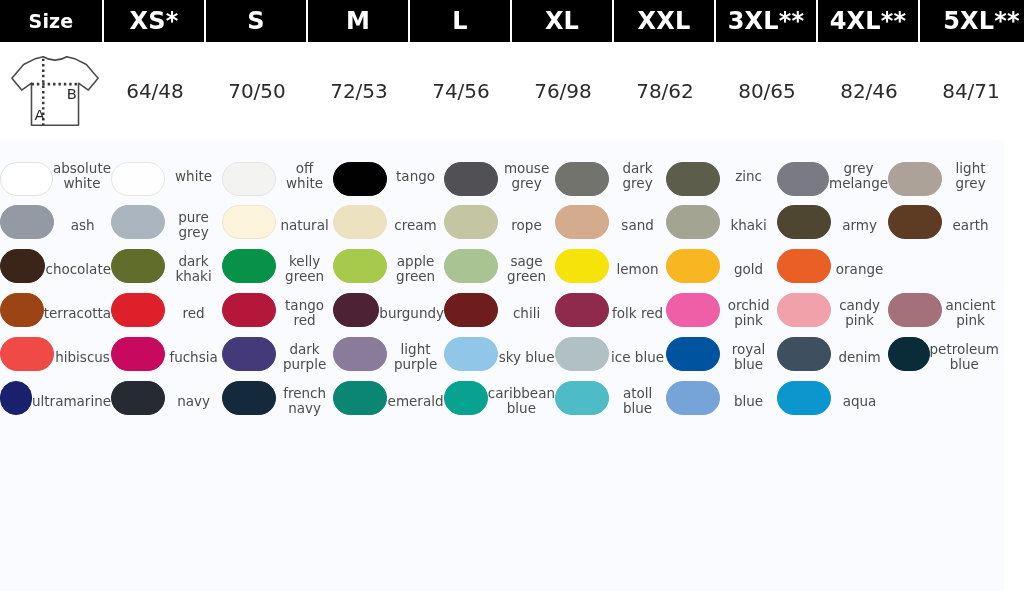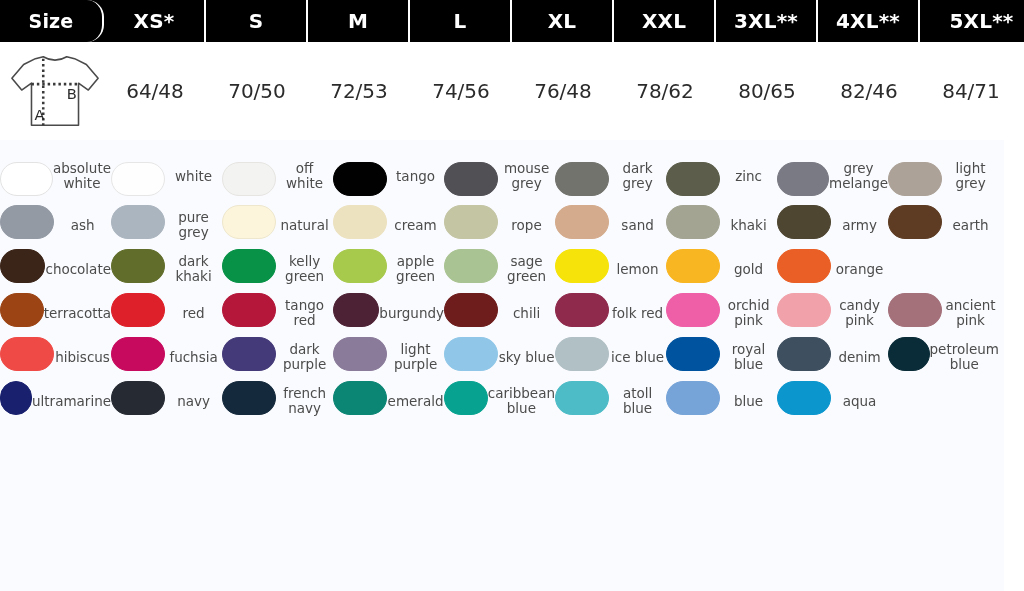--- a/index.html
+++ b/index.html
@@ -14,25 +14,25 @@
   .sheet{position:relative;width:1024px;height:591px;background:#ffffff;}
 
   
   .size-table{position:absolute;left:0;top:0;width:1024px;}
   .size-header{
     display:flex;width:1024px;height:42px;background:#000000;
     box-sizing:border-box;
   }
   .size-header .cell{
     height:42px;display:flex;align-items:center;justify-content:center;
-    color:#ffffff;font-weight:bold;font-size:20px;letter-spacing:.2px;
+    color:#ffffff;font-weight:bold;font-size:24px;letter-spacing:.2px;
     border-right:2px solid #ffffff;box-sizing:border-box;background:#000000;
   }
   .size-header .cell:last-child{border-right:none;padding-left:21px;}
-  .size-header .cell.first{width:104px;font-size:19px;border-radius:17px;}
+  .size-header .cell.first{width:104px;font-size:19px;}
   .size-header .cell.sz{width:102px;}
 
   .size-body{display:flex;width:1024px;height:98px;background:#ffffff;}
   .size-body .cell{
     height:98px;display:flex;align-items:center;justify-content:center;
     color:#2b2b2b;font-size:20px;box-sizing:border-box;
   }
   .size-body .cell.first{width:104px;justify-content:flex-start;padding-left:6px;}
   .size-body .cell.sz{width:102px;}
 
@@ -85,21 +85,21 @@
           <line x1="38" y1="10" x2="38" y2="78" stroke="#3a3a3a" stroke-width="2.6" stroke-dasharray="2.5,3"></line>
           <line x1="26" y1="36" x2="74" y2="36" stroke="#3a3a3a" stroke-width="2.6" stroke-dasharray="2.5,3"></line>
           <text x="29" y="73" font-family="DejaVu Sans, sans-serif" font-size="15" fill="#2b2b2b">A</text>
           <text x="62" y="51" font-family="DejaVu Sans, sans-serif" font-size="15" fill="#2b2b2b">B</text>
         </svg>
       </div>
       <div class="cell sz">64/48</div>
       <div class="cell sz">70/50</div>
       <div class="cell sz">72/53</div>
       <div class="cell sz">74/56</div>
-      <div class="cell sz">76/48</div>
+      <div class="cell sz">76/98</div>
       <div class="cell sz">78/62</div>
       <div class="cell sz">80/65</div>
       <div class="cell sz">82/46</div>
       <div class="cell sz">84/71</div>
     </div>
   </div>
 
   <div class="colour-grid" id="colour-grid">
       <div class="crow r1" style="margin-top: 10px;">
         <div class="cell-c">

